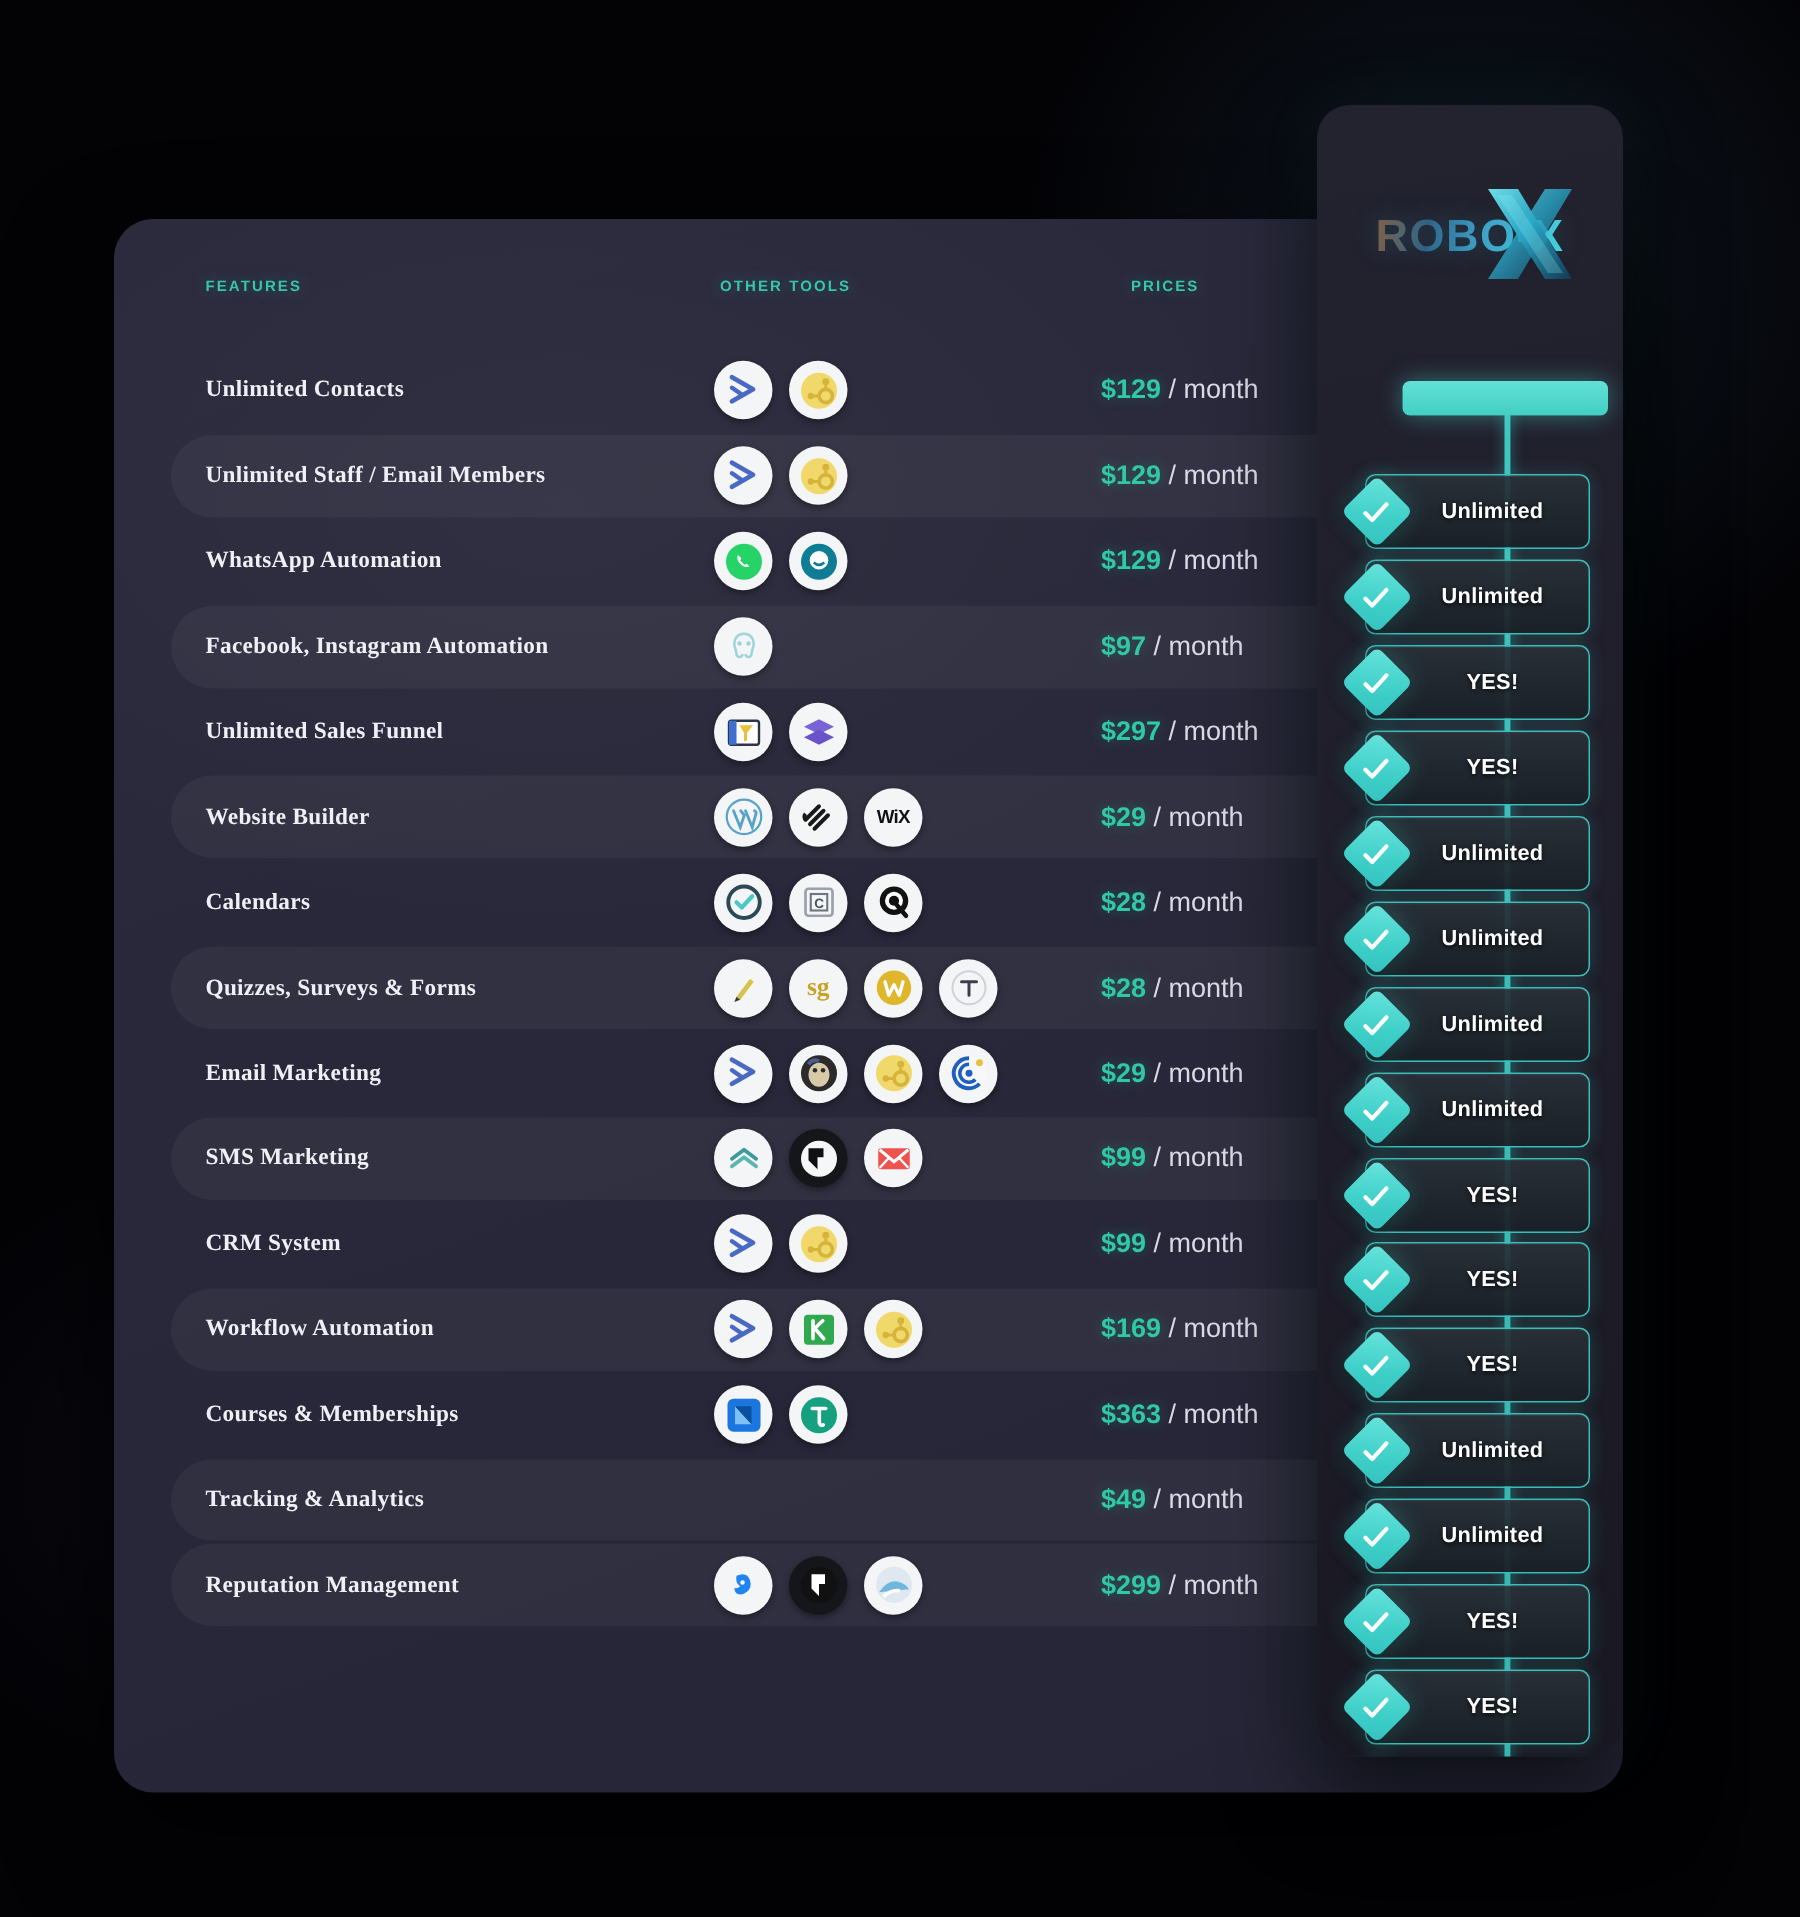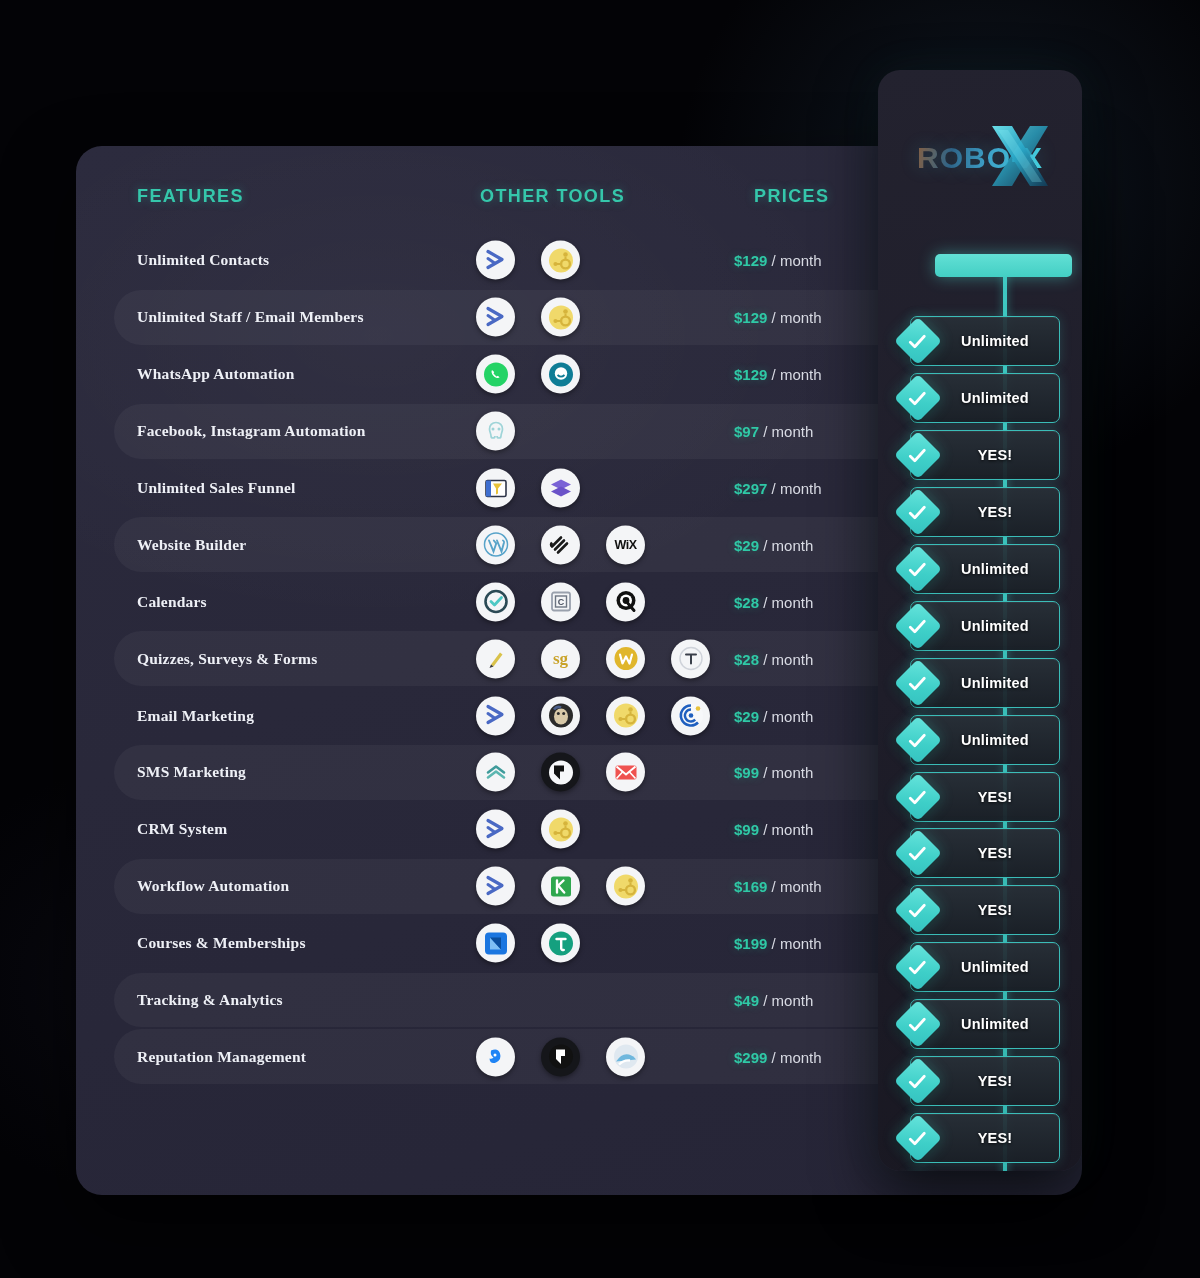--- a/index.html
+++ b/index.html
@@ -47,21 +47,21 @@
   .head {
     position: absolute;
     top: 40px;
     left: 0;
     width: 100%;
     height: 34px;
   }
   .head-cell {
     position: absolute;
     color: #35c7ab;
-    font-size: 18px;
+    font-size: 10px;
     font-weight: bold;
     letter-spacing: 1.4px;
     text-shadow: 0 0 10px rgba(53,199,171,0.35);
   }
   .head-features { left: 61px; }
   .head-tools    { left: 404px; }
   .head-prices   { left: 658px; margin-left: 20px; }
 
   
   .rows {
@@ -98,21 +98,21 @@
     white-space: nowrap;
     font-family: Liberation Serif, serif;
   }
 
   .tools {
     position: absolute;
     left: 400px;
     top: 50%;
     transform: translateY(-50%);
     display: flex;
-    gap: 26px;
+    gap: 11px;
     align-items: flex-end;
   }
   .tool {
     width: 39px;
     height: 39px;
     border-radius: 50%;
     background: #f4f5f7;
     display: flex;
     align-items: center;
     justify-content: center;
@@ -121,21 +121,21 @@
     flex: none;
   }
   .tool.dark { background: #15161a; }
   .tool svg { display: block; }
 
   .price {
     position: absolute;
     left: 658px;
     top: 50%;
     transform: translateY(-50%);
-    font-size: 15px;
+    font-size: 18px;
     white-space: nowrap;
   }
   .price .amt {
     color: #2fc9a6;
     font-weight: bold;
     text-shadow: 0 0 9px rgba(47,201,166,0.30);
   }
   .price .per {
     color: #d9dbe4;
     font-weight: normal;
@@ -580,21 +580,21 @@
                 <path d="M18 7 L7 7 L18 19 Z" fill="#0b4f9e"></path>
               </svg>
             </div>
             <div class="tool">
               <svg width="26" height="26" viewBox="0 0 26 26">
                 <circle cx="13" cy="13" r="12" fill="#15a07f"></circle>
                 <path d="M8.5 8.5 H17.5 M13.2 8.5 V18 a1.8 1.8 0 0 0 2.6 1.4" fill="none" stroke="#fff" stroke-width="2.4" stroke-linecap="round"></path>
               </svg>
             </div>
           </div>
-          <div class="price"><span class="amt">$199</span> <span class="per">/ month</span></div>
+          <div class="price"><span class="amt">$363</span> <span class="per">/ month</span></div>
         </div>
         <div class="row">
           <div class="pill"></div>
           <div class="feat">Tracking &amp; Analytics</div>
           <div class="tools"></div>
           <div class="price"><span class="amt">$49</span> <span class="per">/ month</span></div>
         </div>
         <div class="row">
           <div class="pill"></div>
           <div class="feat">Reputation Management</div>

